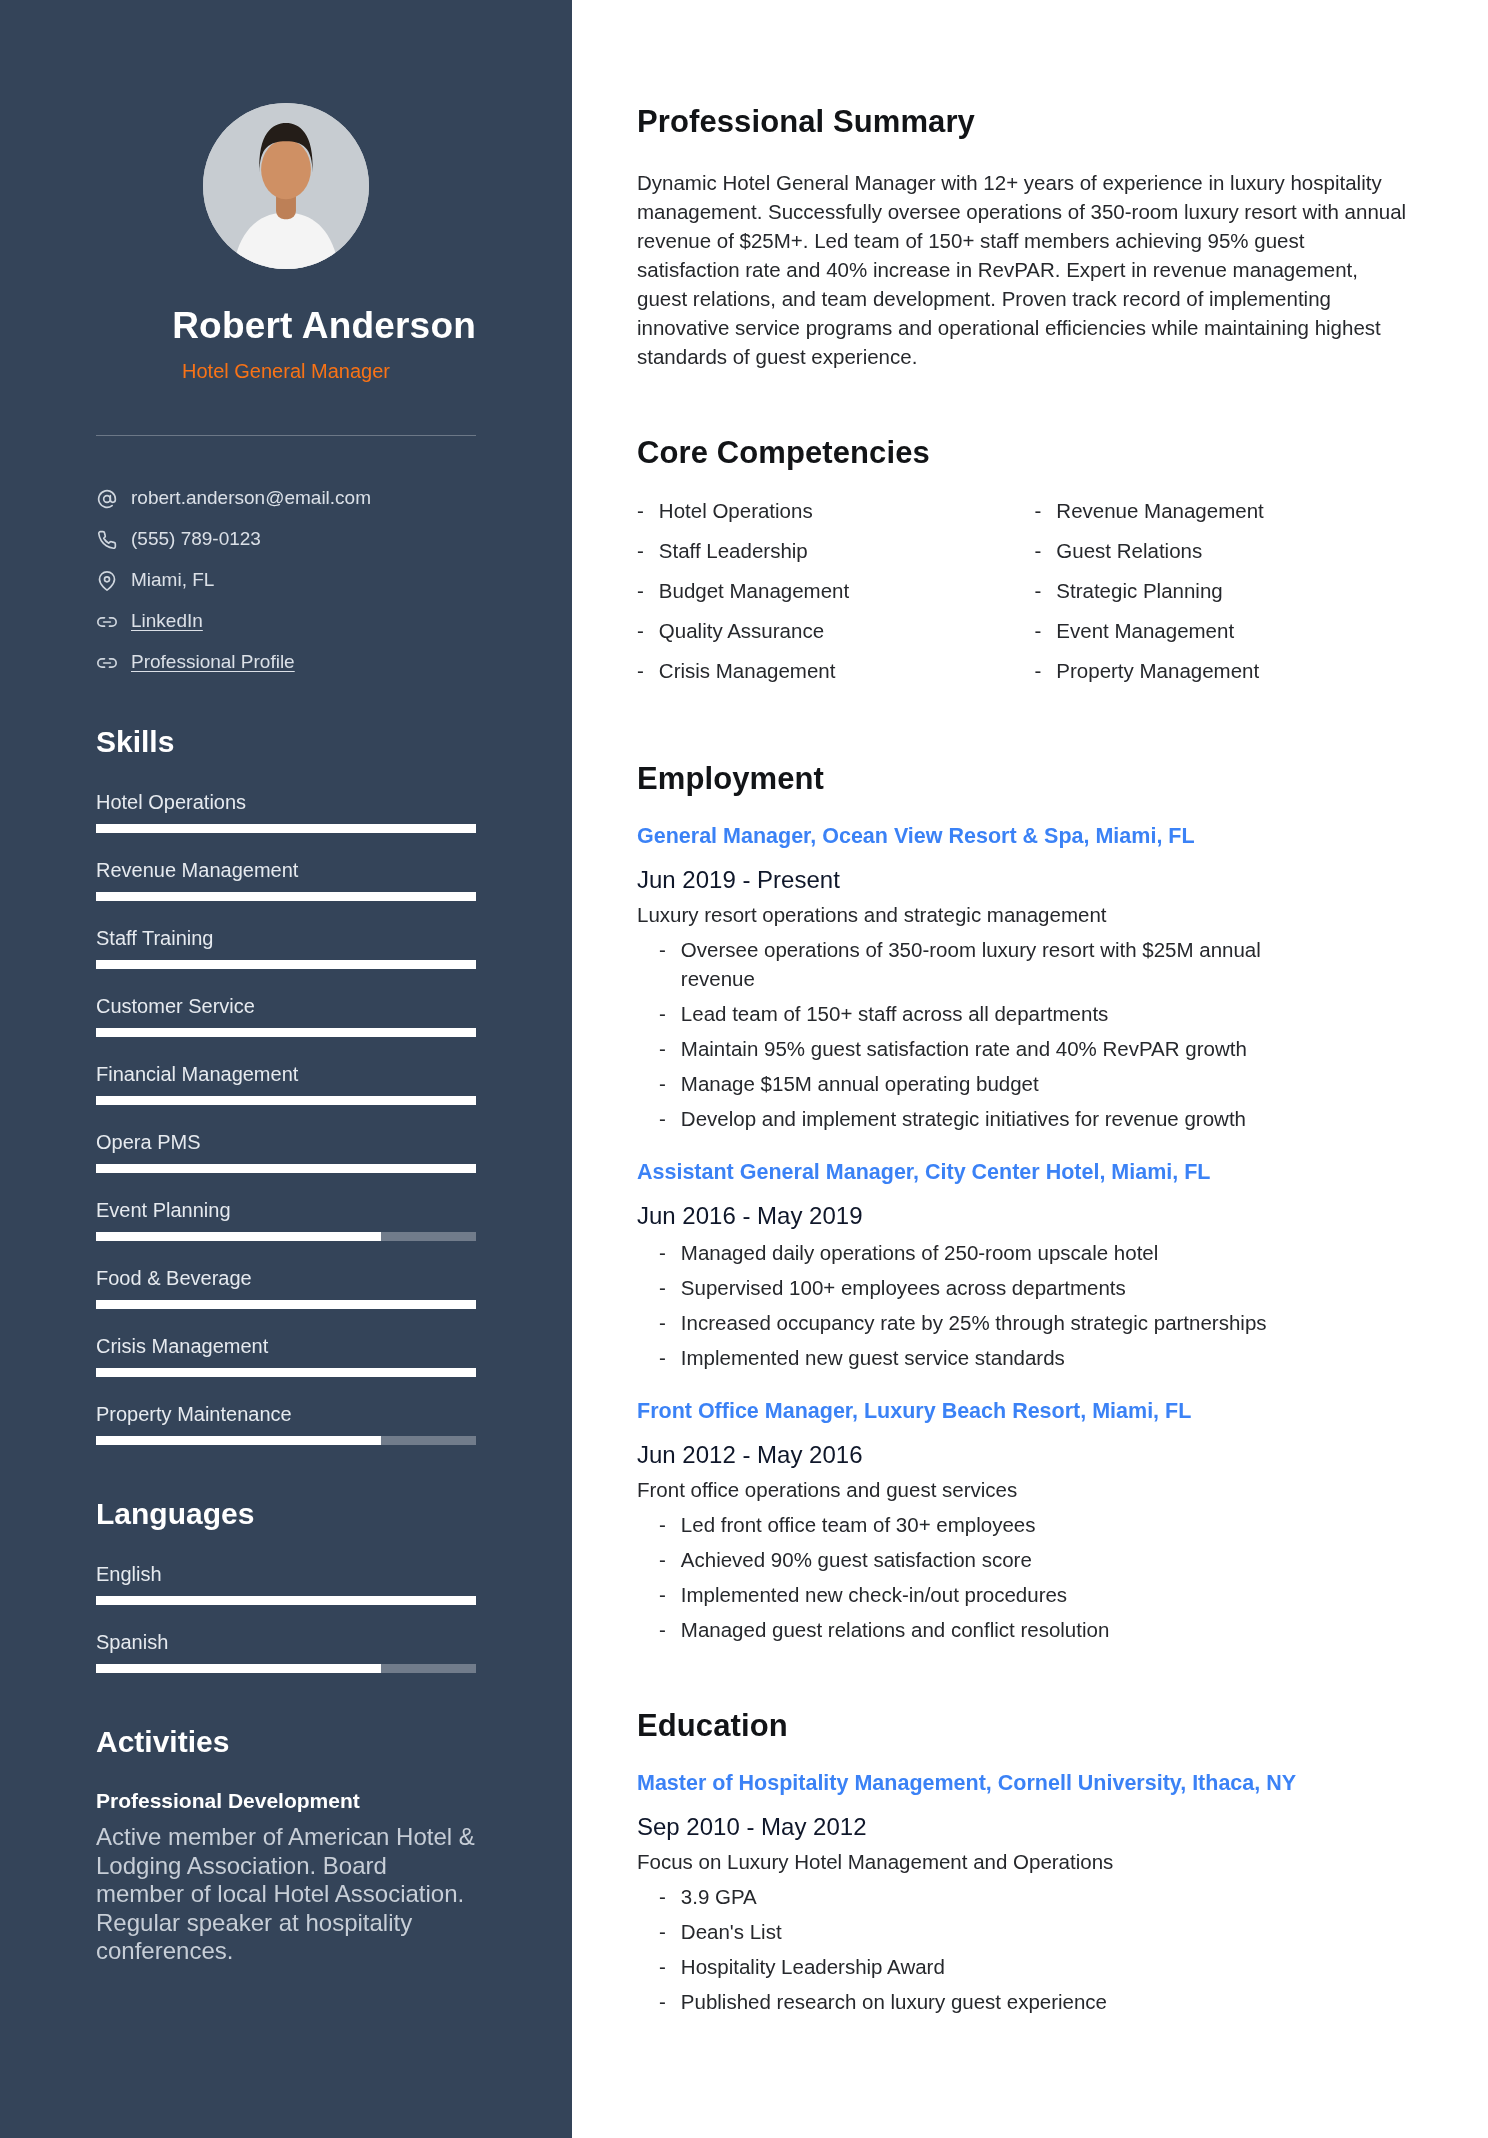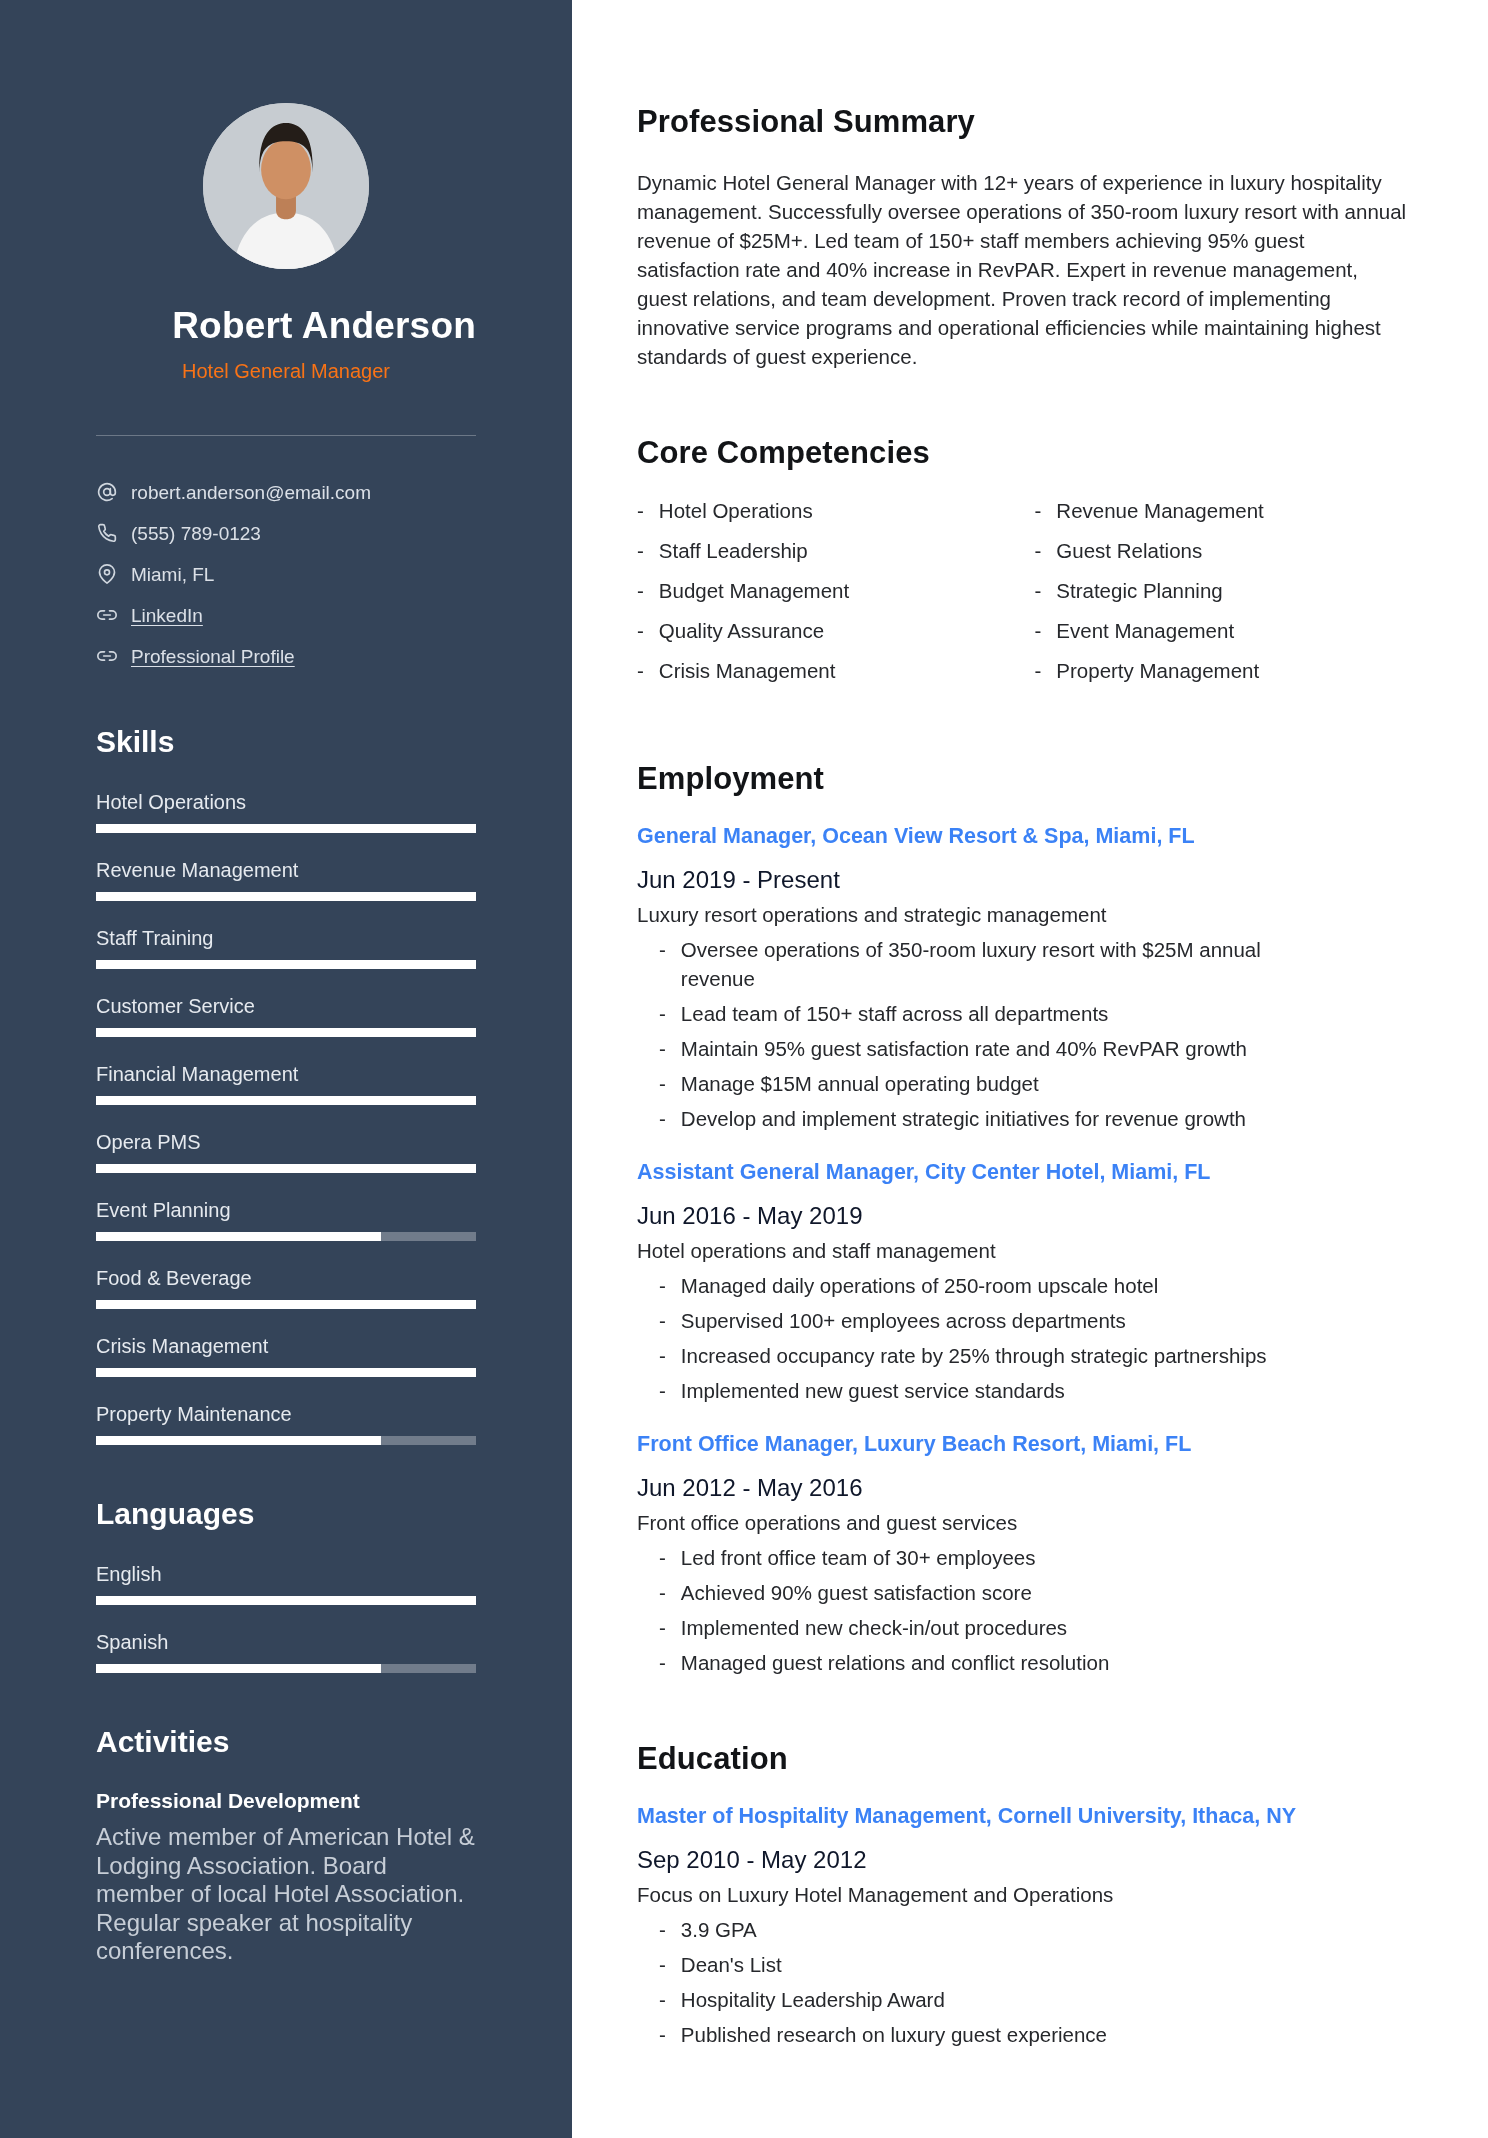--- a/index.html
+++ b/index.html
@@ -28,21 +28,21 @@
   .person-title{
     margin-top:13px;text-align:center;
     font-size:20px;color:#f97316;
   }
   .divider{
     margin:52px 0 0;border:none;height:0;
     border-top:1px solid rgba(255,255,255,.28);
   }
   .contact{list-style:none;margin:46px 0 0;padding:0;}
   .contact li{
-    display:flex;align-items:flex-start;gap:13px;
+    display:flex;align-items:flex-end;gap:13px;
     margin-bottom:14px;font-size:19px;color:#dbe0e7;min-height:27px;
   }
   .contact a{color:#dbe0e7;text-decoration:underline;text-underline-offset:3px;}
   .cicon{display:inline-flex;width:22px;justify-content:center;flex:none;}
   .cicon svg{width:20px;height:20px;stroke:#cfd6de;stroke-width:2;fill:none;
     stroke-linecap:round;stroke-linejoin:round;}
 
   .side-heading{
     margin:52px 0 0;font-size:30px;font-weight:700;color:#fff;
   }
@@ -274,21 +274,20 @@
           <li>Lead team of 150+ staff across all departments</li>
           <li>Maintain 95% guest satisfaction rate and 40% RevPAR growth</li>
           <li>Manage $15M annual operating budget</li>
           <li>Develop and implement strategic initiatives for revenue growth</li>
         </ul>
       </article>
 
       <article class="job">
         <h3 class="job-title">Assistant General Manager, City Center Hotel, Miami, FL</h3>
         <div class="job-dates">Jun 2016 - May 2019</div>
-        <div class="job-desc">Hotel operations and staff management</div>
         <ul class="bullets">
           <li>Managed daily operations of 250-room upscale hotel</li>
           <li>Supervised 100+ employees across departments</li>
           <li>Increased occupancy rate by 25% through strategic partnerships</li>
           <li>Implemented new guest service standards</li>
         </ul>
       </article>
 
       <article class="job">
         <h3 class="job-title">Front Office Manager, Luxury Beach Resort, Miami, FL</h3>

